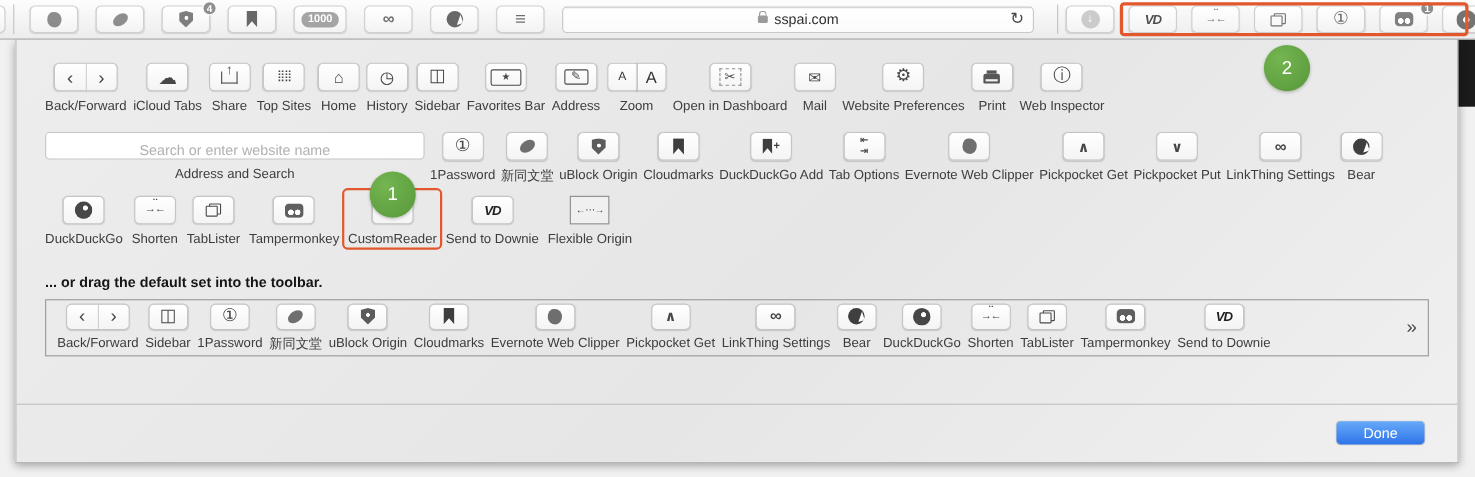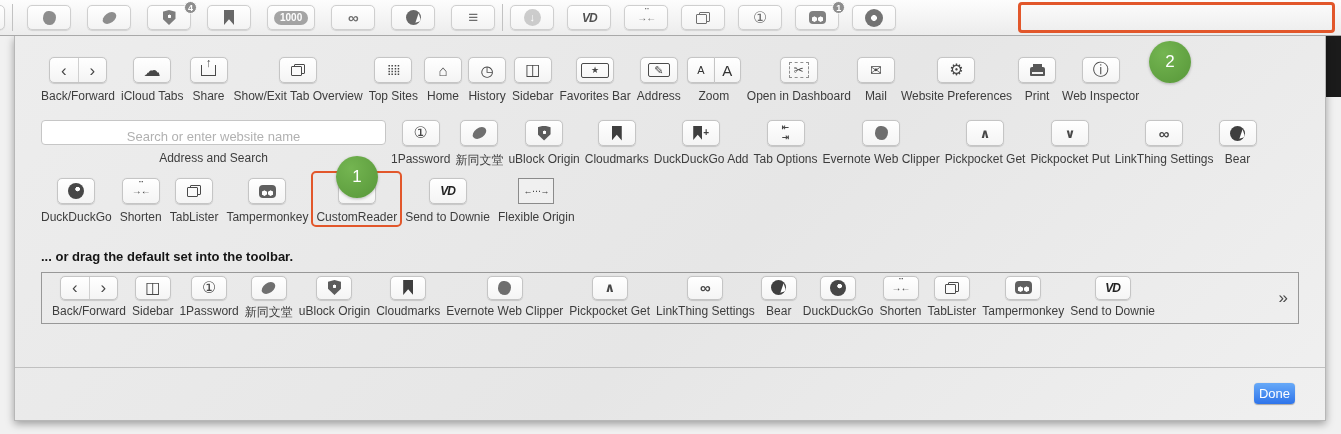--- a/index.html
+++ b/index.html
@@ -62,21 +62,21 @@
   .hl{position:relative;}
   .hl::after{content:'';position:absolute;left:-5px;right:-5px;top:-7px;bottom:-3px;
     border:2.5px solid #e2572b;border-radius:5px;pointer-events:none;}
   .dbox{margin:8px 26px 0;height:52px;box-sizing:border-box;border:1px solid #989898;
     display:flex;align-items:center;padding:0 10px;}
   .dbox .crow{flex:1;gap:6px;}
   .dbox .cbtn{height:24px;min-width:36px;}
   .dbox .clabel{margin-top:4px;}
   .dchevron{font-size:17px;color:#4a4a4a;margin-left:auto;padding-left:8px;align-self:center;}
   .sfooter{position:absolute;left:0;right:0;bottom:0;height:52px;border-top:1px solid #c0c0c0;}
-  .done{position:absolute;right:30px;top:15px;width:41px;height:21px;border-radius:4px;
+  .done{position:absolute;right:30px;top:15px;width:80px;height:21px;border-radius:4px;
     background:linear-gradient(#67a9f8,#2e74ea);color:#fff;font-size:13px;
     display:flex;align-items:center;justify-content:center;box-shadow:0 .5px 1px rgba(0,0,0,.3);}
 
   
   .blackstrip{position:absolute;left:1325px;top:36px;width:16px;height:61px;background:#1b1b1b;z-index:1;}
 
   
   .orect{position:absolute;border:3px solid #e2572b;border-radius:4px;box-sizing:border-box;z-index:50;pointer-events:none;}
   #orect-toolbar{left:1018px;top:2px;width:317px;height:31px;}
   .gcircle{position:absolute;width:42px;height:42px;border-radius:50%;z-index:60;
@@ -169,20 +169,25 @@
         <div class="tbtn">
           <span class="g g-link">∞</span>
         </div>
         <div class="tbtn">
           <span class="g g-bear"></span>
         </div>
         <div class="tbtn">
           <span class="g g-reader-lines">≡</span>
         </div>
       </div>
+    <div class="addressbar">
+      <span class="g g-lock"></span>
+      <span class="addr-text">sspai.com</span>
+      <span class="g g-reload">↻</span>
+    </div>
     <div class="tsep"></div>
     <div id="tb-right">
         <div class="tbtn">
           <span class="g g-download">↓</span>
         </div>
         <div class="tbtn">
           <span class="g g-downie">VD</span>
         </div>
         <div class="tbtn">
           <span class="g g-shorten">→←</span>
@@ -219,26 +224,20 @@
             <div class="cbtn">
               <span class="g g-cloud">☁</span>
             </div>
             <div class="clabel">iCloud Tabs</div>
           </div>
           <div class="citem">
             <div class="cbtn">
               <span class="g g-share"></span>
             </div>
             <div class="clabel">Share</div>
-          </div>
-          <div class="citem">
-            <div class="cbtn">
-              <span class="g g-tabs"></span>
-            </div>
-            <div class="clabel">Show/Exit Tab Overview</div>
           </div>
           <div class="citem">
             <div class="cbtn">
               <span class="g g-grid">⣿⣿</span>
             </div>
             <div class="clabel">Top Sites</div>
           </div>
           <div class="citem">
             <div class="cbtn">
               <span class="g g-home">⌂</span>

